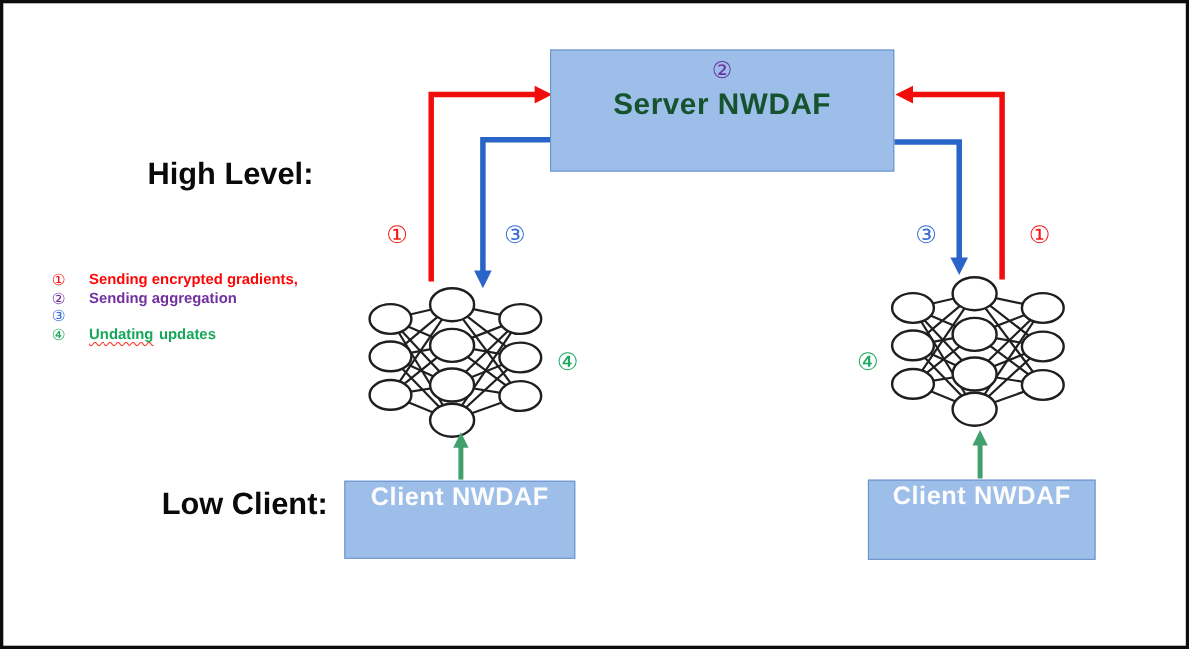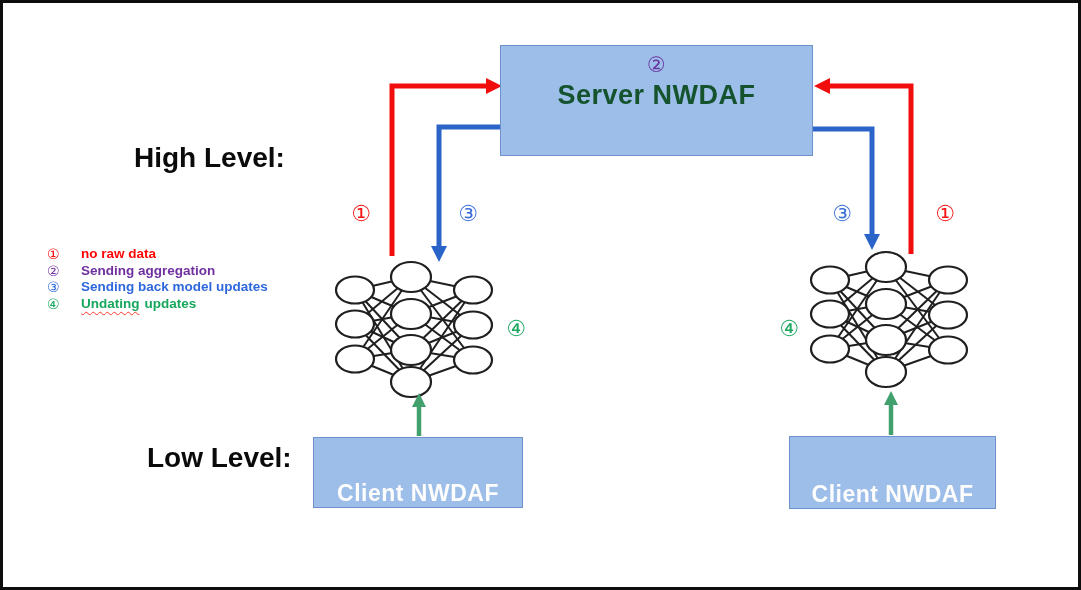--- a/index.html
+++ b/index.html
@@ -33,21 +33,21 @@
     white-space: nowrap;
   }
   .node-box {
     position: absolute;
     background: #9dbee8;
     border: 1.5px solid #6c93cc;
     box-sizing: border-box;
     display: flex;
     flex-direction: column;
     align-items: center;
-    justify-content: flex-end;
+    justify-content: flex-start;
   }
   .server-box {
     left: 497px;
     top: 42px;
     width: 313px;
     height: 111px;
     justify-content: flex-start;
     padding-top: 7px;
   }
   .server-step {
@@ -202,21 +202,21 @@
       <polygon points="409,404 423,404 416,390" fill="#41a06b"></polygon>
     </g>
 
     <g>
       <line x1="888" y1="432" x2="888" y2="400" stroke="#41a06b" stroke-width="4.5"></line>
       <polygon points="881,402 895,402 888,388" fill="#41a06b"></polygon>
     </g>
   </svg>
 
   <div class="level-label" style="left:131px; top:139px;">High Level:</div>
-  <div class="level-label" style="left:144px; top:439px;">Low Level:</div>
+  <div class="level-label" style="left:144px; top:439px;">Low Client:</div>
 
   <div class="node-box server-box">
     <span class="server-step">②</span>
     <span class="server-title">Server NWDAF</span>
   </div>
 
   <div class="node-box client-box-left">
     <span class="client-title">Client NWDAF</span>
   </div>
   <div class="node-box client-box-right">
@@ -227,30 +227,29 @@
   <span class="step-label c-blue" style="left:451px; top:198px;">③</span>
   <span class="step-label c-blue" style="left:825px; top:198px;">③</span>
   <span class="step-label c-red" style="left:928px; top:198px;">①</span>
   <span class="step-label c-green" style="left:499px; top:313px;">④</span>
   <span class="step-label c-green" style="left:772px; top:313px;">④</span>
 
   <div class="legend">
     <div class="legend-row t-red">
       <span class="marker">①</span>
       <span>
-        <span class="lt">no raw data</span>
+        <span class="lt">Sending encrypted gradients,</span>
       </span>
     </div>
     <div class="legend-row t-purple">
       <span class="marker">②</span>
       <span class="lt">Sending aggregation</span>
     </div>
     <div class="legend-row t-blue">
       <span class="marker">③</span>
-      <span class="lt">Sending back model updates</span>
     </div>
     <div class="legend-row t-green">
       <span class="marker">④</span>
       <span>
         <span class="misspelled">Undating</span><span class="legend-rest">updates</span>
       </span>
     </div>
   </div>
 
 </div>

